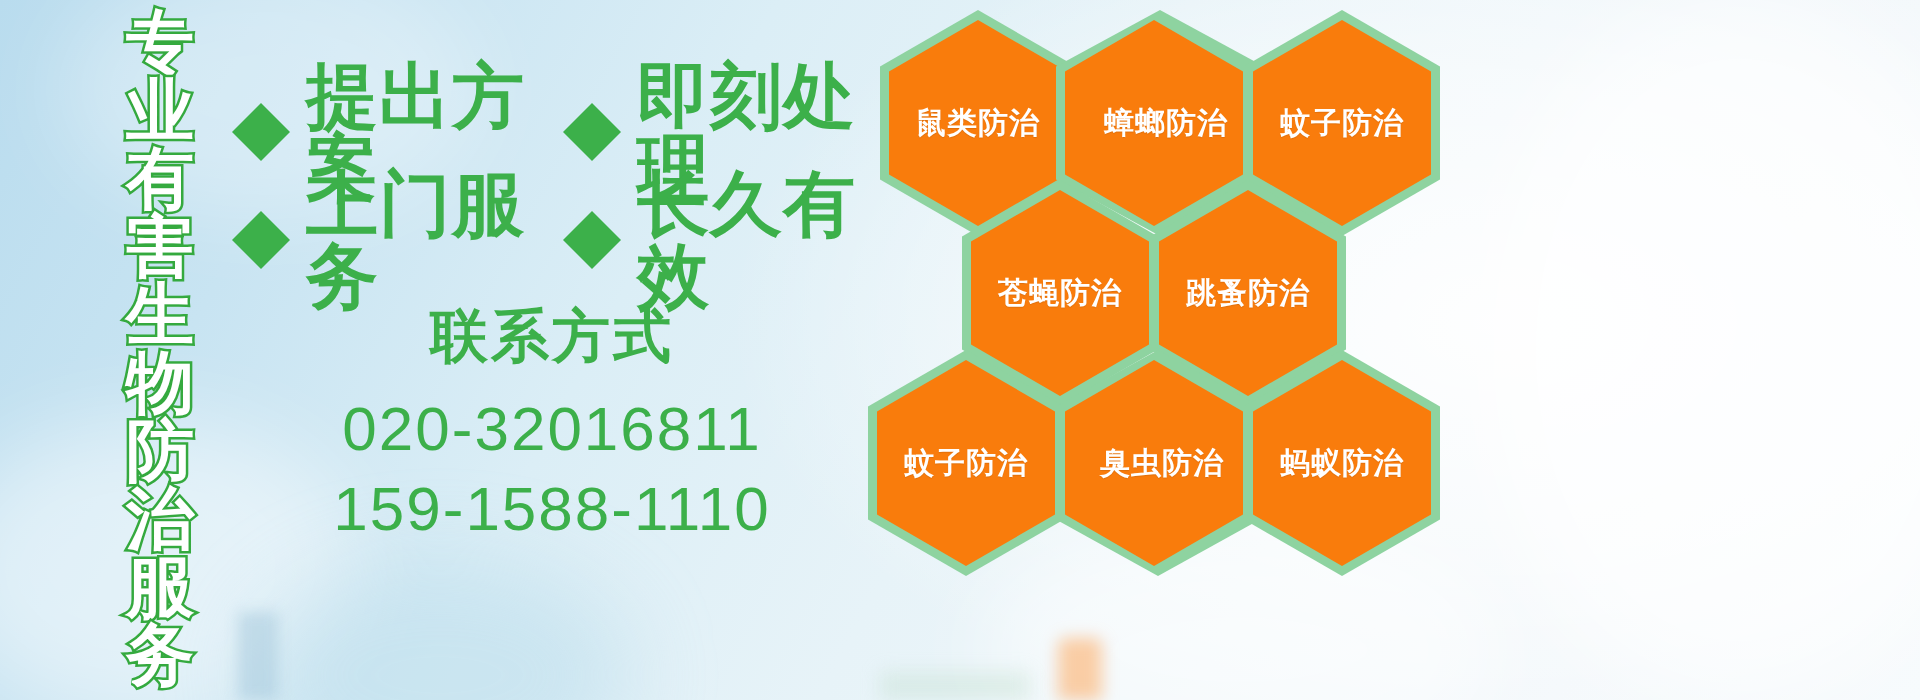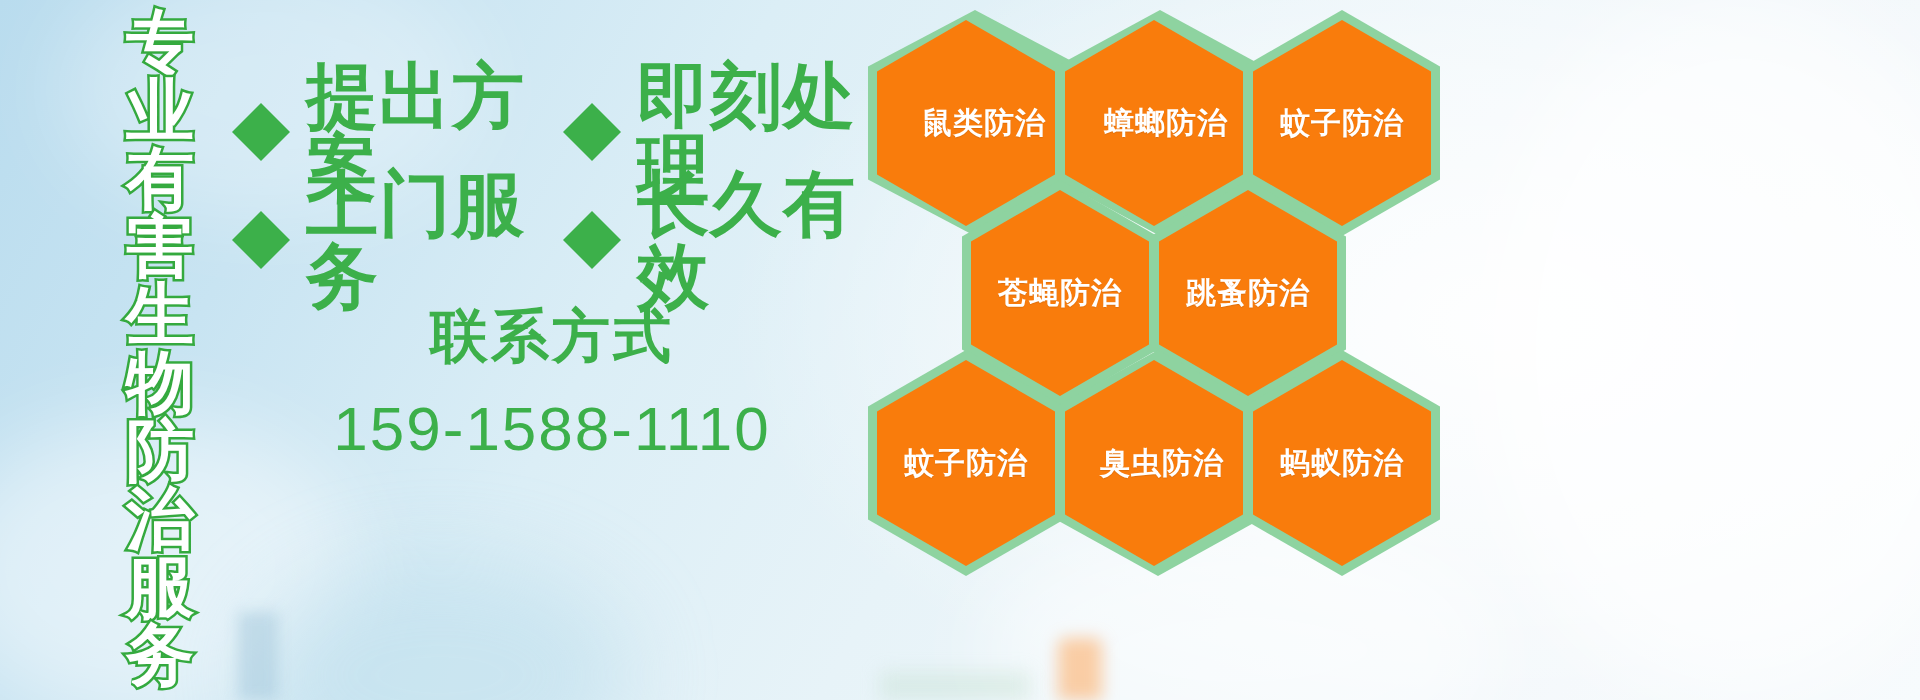--- a/index.html
+++ b/index.html
@@ -214,26 +214,27 @@
       <div class="feature-gap"></div>
       <div class="feature-item">
         <span class="diamond"></span>
         <span class="feature-text">长久有效</span>
       </div>
     </div>
   </div>
 
   <div class="contact">
     <div class="contact-heading">联系方式</div>
+    <div class="contact-phone">020-32016811</div>
     <div class="contact-phone">159-1588-1110</div>
   </div>
 
   <div class="hex-grid">
 
-    <div class="hex" style="left:8px;  top:10px;padding-left:18px;">
+    <div class="hex" style="left:20px;  top:10px;">
       <div class="hex-inner"></div>
       <span class="hex-label">鼠类防治</span>
     </div>
     <div class="hex" style="left:196px; top:10px;padding-left:12px;">
       <div class="hex-inner"></div>
       <span class="hex-label">蟑螂防治</span>
     </div>
     <div class="hex" style="left:384px; top:10px;">
       <div class="hex-inner"></div>
       <span class="hex-label">蚊子防治</span>

